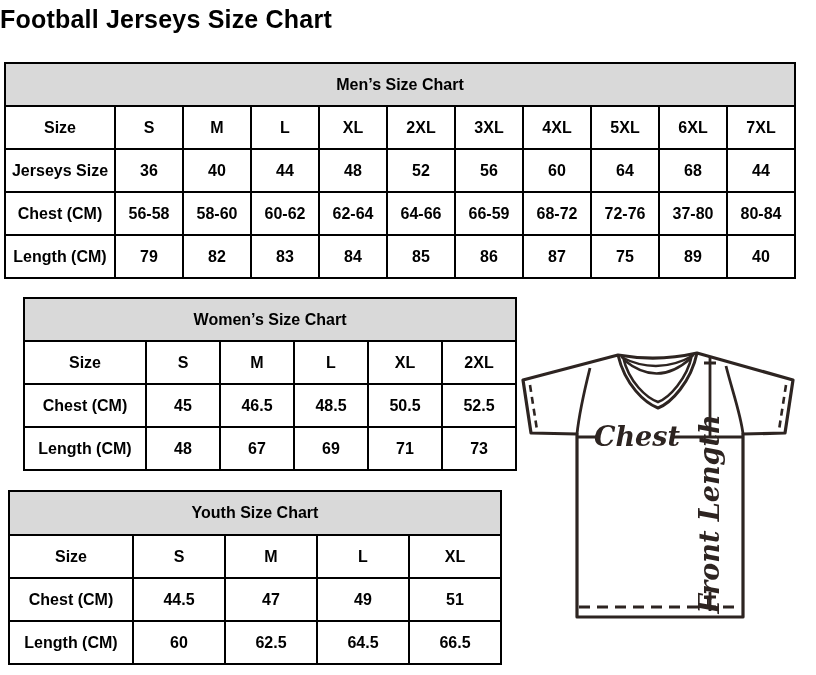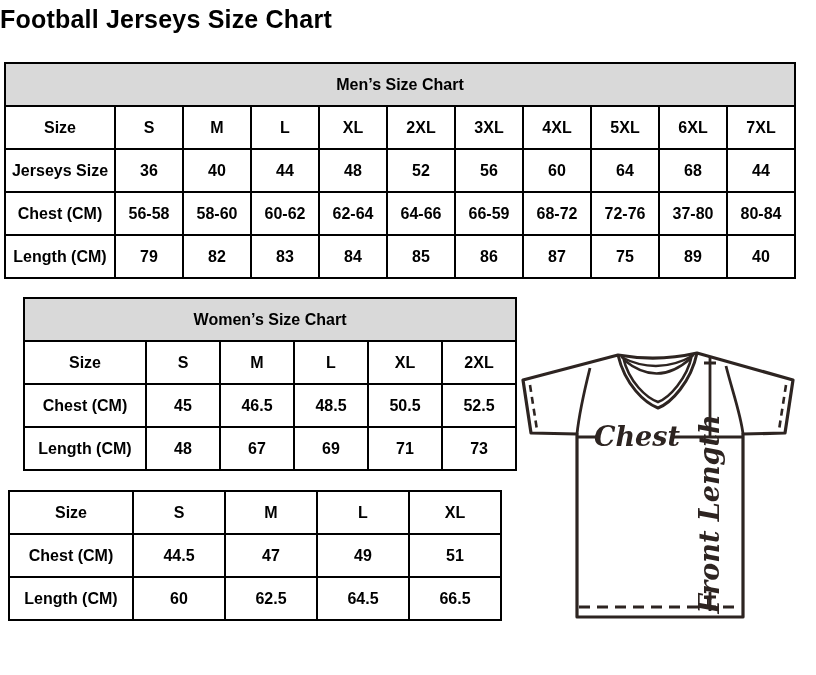--- a/index.html
+++ b/index.html
@@ -155,20 +155,23 @@
 
 <table id="youth-table" class="size-chart">
   <colgroup>
     <col style="width:124px">
       <col style="width:92px">
       <col style="width:92px">
     <col style="width:92px">
       <col style="width:92px">
   </colgroup>
   <tbody>
+      <tr>
+    <td class="caption" colspan="5" style="height:42px">Youth Size Chart</td>
+  </tr>
   <tr class="data-row">
     <td>Size</td>
     <td>S</td>
     <td>M</td>
     <td>L</td>
     <td>XL</td>
   </tr>
   <tr class="data-row">
     <td>Chest (CM)</td>
     <td>44.5</td>

